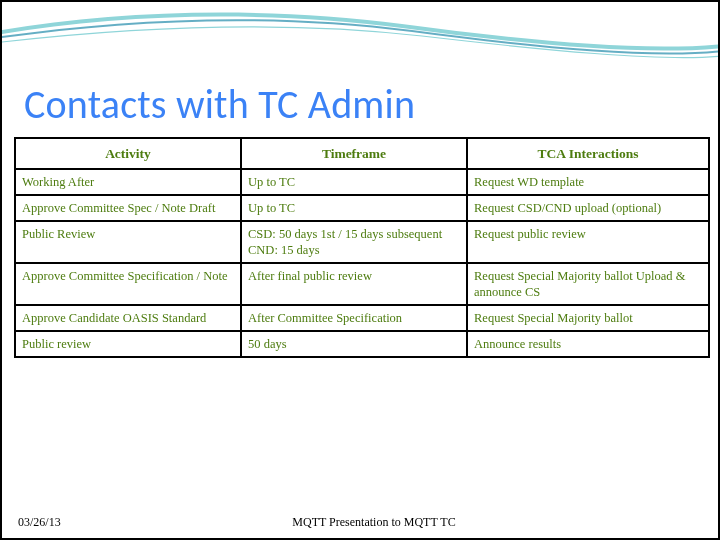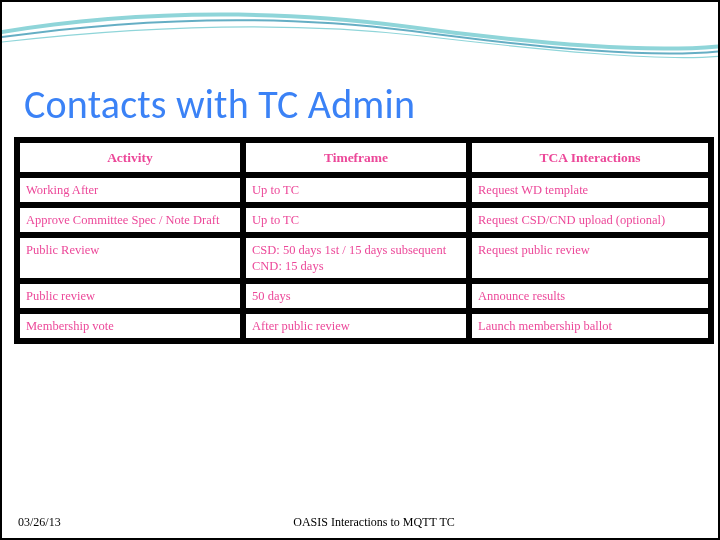--- a/index.html
+++ b/index.html
@@ -25,26 +25,26 @@
     margin: 78px 22px 8px 22px;
     letter-spacing: 0.2px;
   }
   .tbl {
     margin: 0 12px 0 12px;
     border-collapse: collapse;
     width: 694px;
     table-layout: fixed;
   }
   .tbl th, .tbl td {
-    border: 6px solid #000000;
+    border: 2px solid #000000;
     padding: 4px 6px;
     font-size: 12.5px;
     line-height: 1.28;
     vertical-align: top;
-    color: #ec4899;
+    color: #4d7c0f;
   }
   .tbl th {
     background: #fff;
     font-weight: bold;
     text-align: center;
     font-size: 13.5px;
     padding: 6px 4px;
   }
   .tbl td { background: #fff; }
   .col-a { width: 226px; }
@@ -99,28 +99,34 @@
       <td>Request CSD/CND upload (optional)</td>
     </tr>
     <tr>
       <td>Public Review</td>
       <td>CSD: 50 days 1st /
 15 days subsequent
 CND: 15 days</td>
       <td>Request public review</td>
     </tr>
     <tr>
+      <td>Approve Committee Specification / Note</td>
+      <td>After final public review</td>
+      <td>Request Special Majority ballot
+Upload &amp; announce CS</td>
+    </tr>
+    <tr>
+      <td>Approve Candidate OASIS Standard</td>
+      <td>After Committee Specification</td>
+      <td>Request Special Majority ballot</td>
+    </tr>
+    <tr>
       <td>Public review</td>
       <td>50 days</td>
       <td>Announce results</td>
-    </tr>
-    <tr>
-      <td>Membership vote</td>
-      <td>After public review</td>
-      <td>Launch membership ballot</td>
     </tr>
   </tbody>
 </table>
 
 <div class="footer">
   <div class="date">03/26/13</div>
-  <div class="center"><span>OASIS Interactions to MQTT TC</span></div>
+  <div class="center"><span>MQTT Presentation to MQTT TC</span></div>
 </div>
 
 </body></html>

